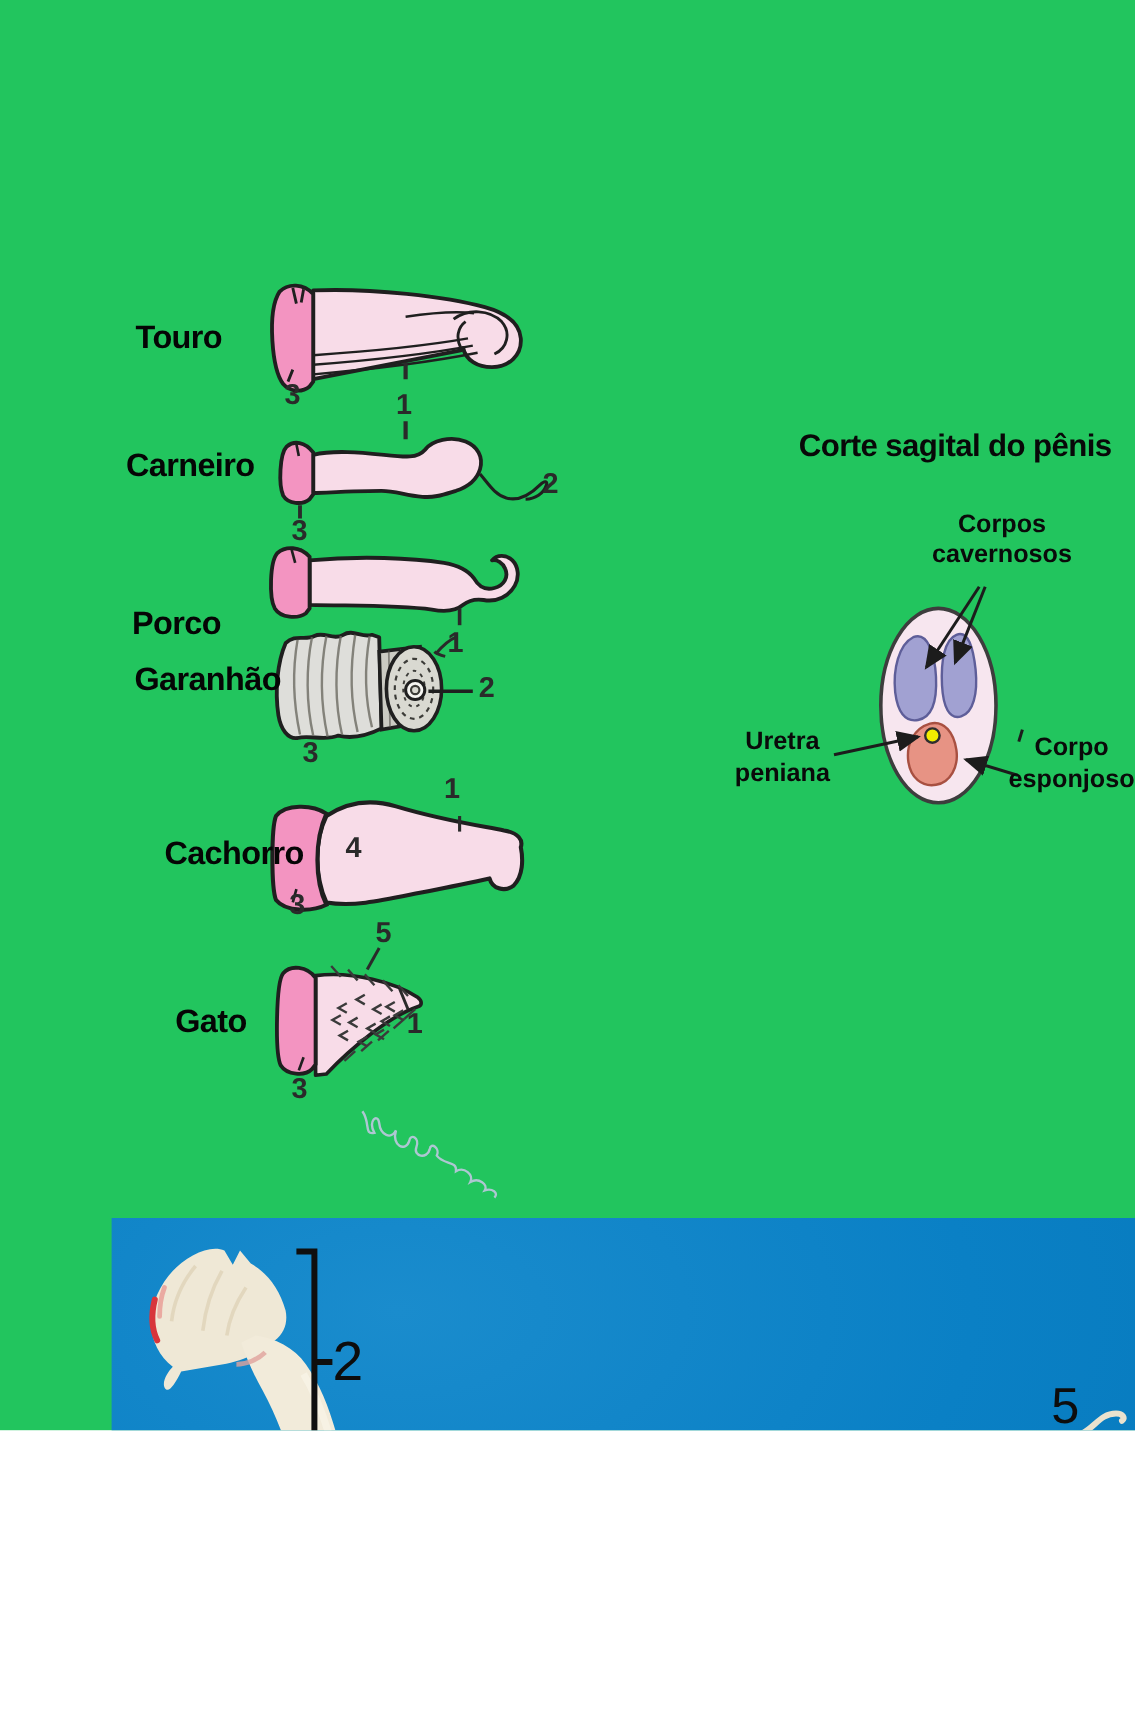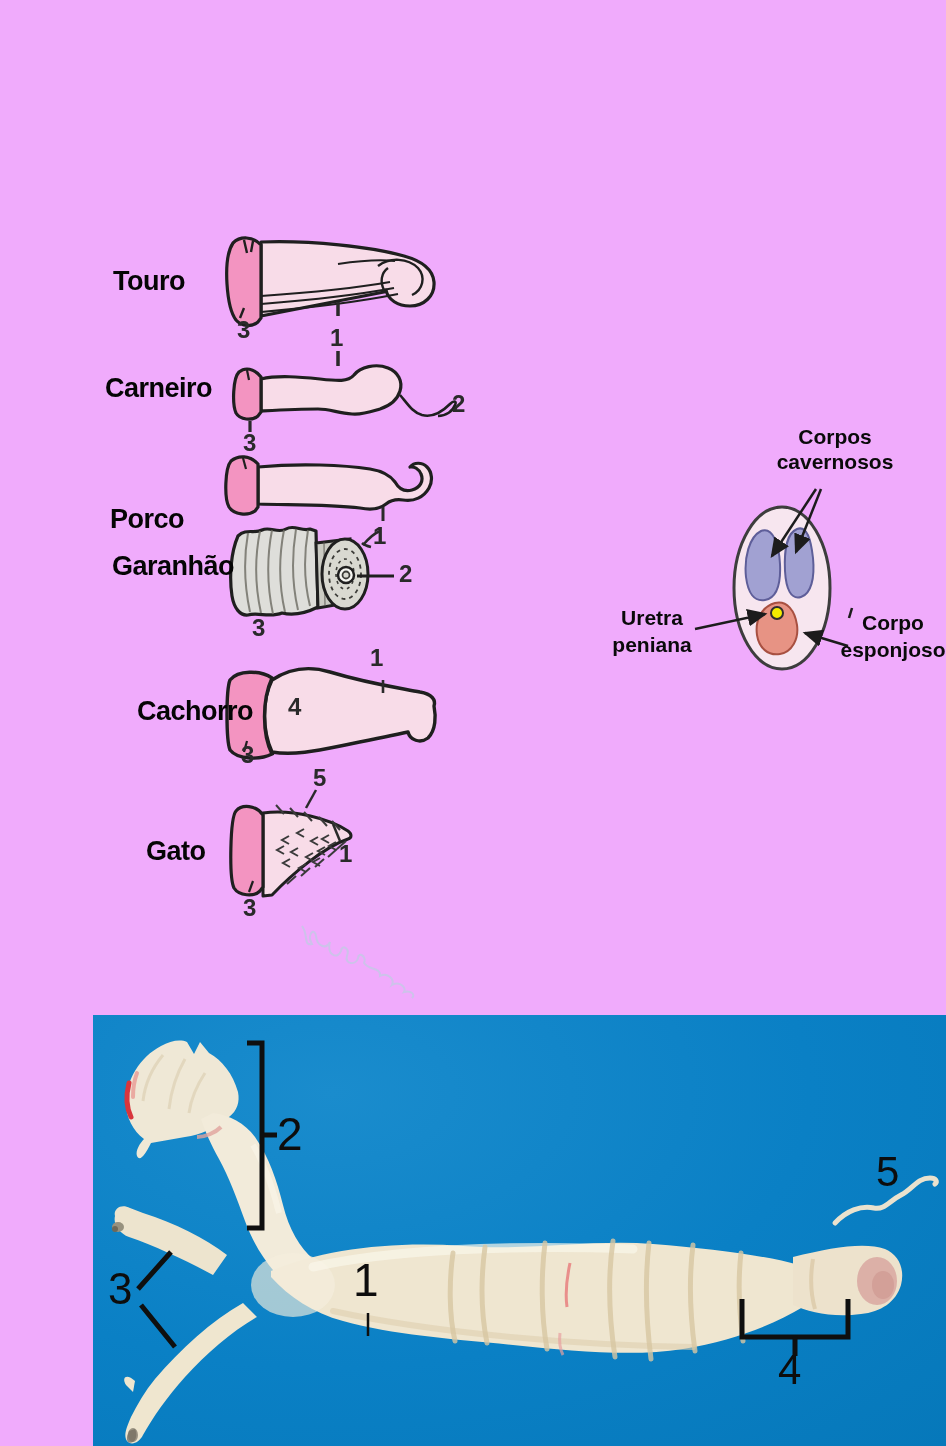--- a/index.html
+++ b/index.html
@@ -8,21 +8,21 @@
     --body-pink:#f8dce8;
     --stallion-gray:#dededa;
     --cavernosum-purple:#a1a1d2;
     --spongiosum-salmon:#e79384;
     --urethra-yellow:#f2ec00;
     --specimen-cream:#efe6d0;
     --ink:#1f1f1f;
     --watermark:#c7c7e6;
   }
   html,body{margin:0;padding:0;background:#fff;}
-  .page{position:relative;width:946px;height:1446px;background:#f0abfc;overflow:hidden;
+  .page{position:relative;width:946px;height:1192px;background:#22c55e;overflow:hidden;
         font-family:"Liberation Sans", sans-serif;}
   .abs{position:absolute;}
   .species-label{font-size:27px;font-weight:700;color:#050505;letter-spacing:-0.5px;white-space:nowrap;}
   .num{font-size:24px;font-weight:700;color:#2a2a2a;line-height:1;}
   .xs-title{font-size:26px;font-weight:700;color:#080808;text-align:center;letter-spacing:-0.5px;white-space:nowrap;}
   .xs-label{font-size:21px;font-weight:700;color:#0a0a0a;text-align:center;line-height:25px;white-space:pre-line;}
   .photo{position:absolute;left:93px;top:1015px;width:853px;height:431px;
          background:radial-gradient(ellipse at 28% 18%, #1a8ccd 0%, var(--photo-background) 55%, #0678ba 100%);}
   .photo-num{position:absolute;font-size:46px;font-weight:400;color:#0d0d0d;line-height:1;}
   svg{display:block;}
@@ -149,20 +149,21 @@
   <div class="abs num" style="left:373px;top:524px;">1</div>
   <div class="abs num" style="left:399px;top:562px;">2</div>
   <div class="abs num" style="left:252px;top:616px;">3</div>
   <div class="abs num" style="left:370px;top:646px;">1</div>
   <div class="abs num" style="left:288px;top:695px;">4</div>
   <div class="abs num" style="left:241px;top:743px;">3</div>
   <div class="abs num" style="left:313px;top:766px;">5</div>
   <div class="abs num" style="left:339px;top:842px;">1</div>
   <div class="abs num" style="left:243px;top:896px;">3</div>
 
+  <div class="abs xs-title" style="left:660px;top:356px;width:272px;">Corte sagital do pênis</div>
   <div class="abs xs-label" style="left:600px;top:604px;width:104px;line-height:27px;">Uretra
 peniana</div>
   <div class="abs xs-label" style="left:773px;top:424px;width:124px;">Corpos
 cavernosos</div>
   <div class="abs xs-label" style="left:838px;top:609px;width:110px;line-height:27px;">Corpo
 esponjoso</div>
 
   <div class="photo">
     <svg width="853" height="431" viewBox="0 0 853 431">
 

